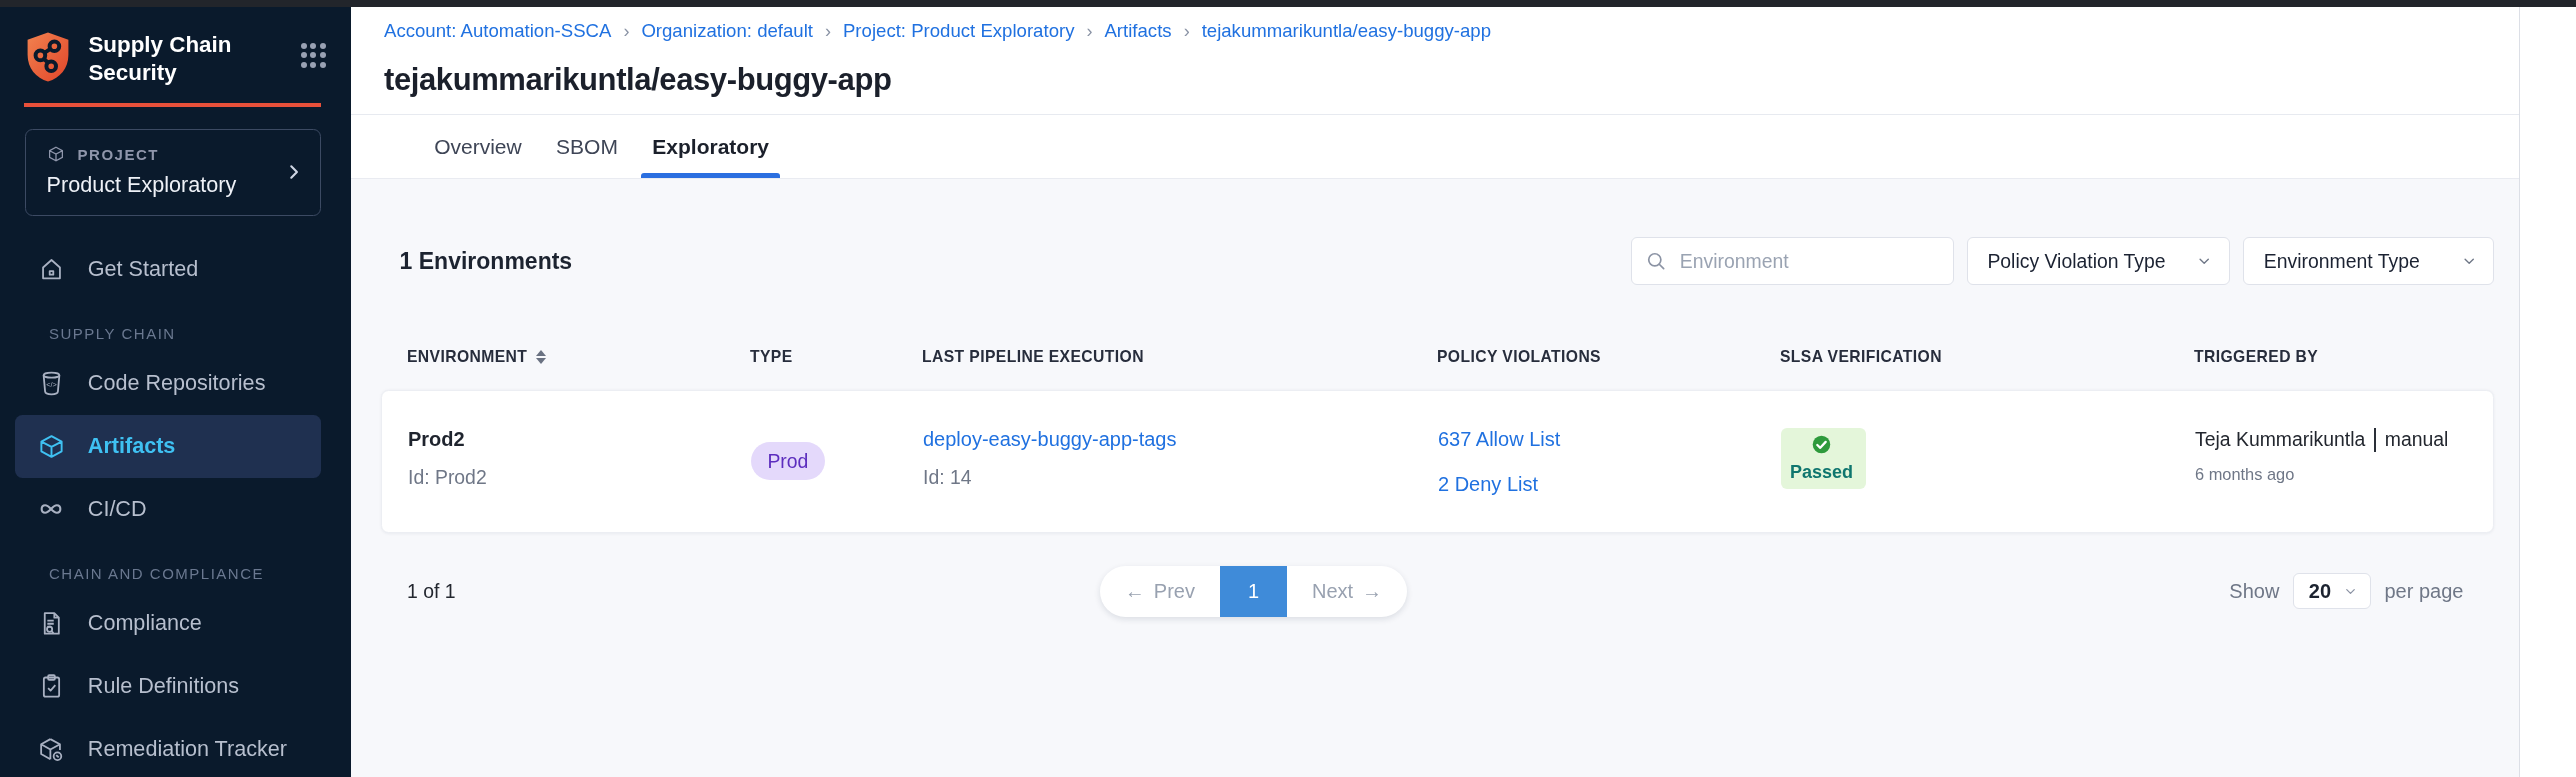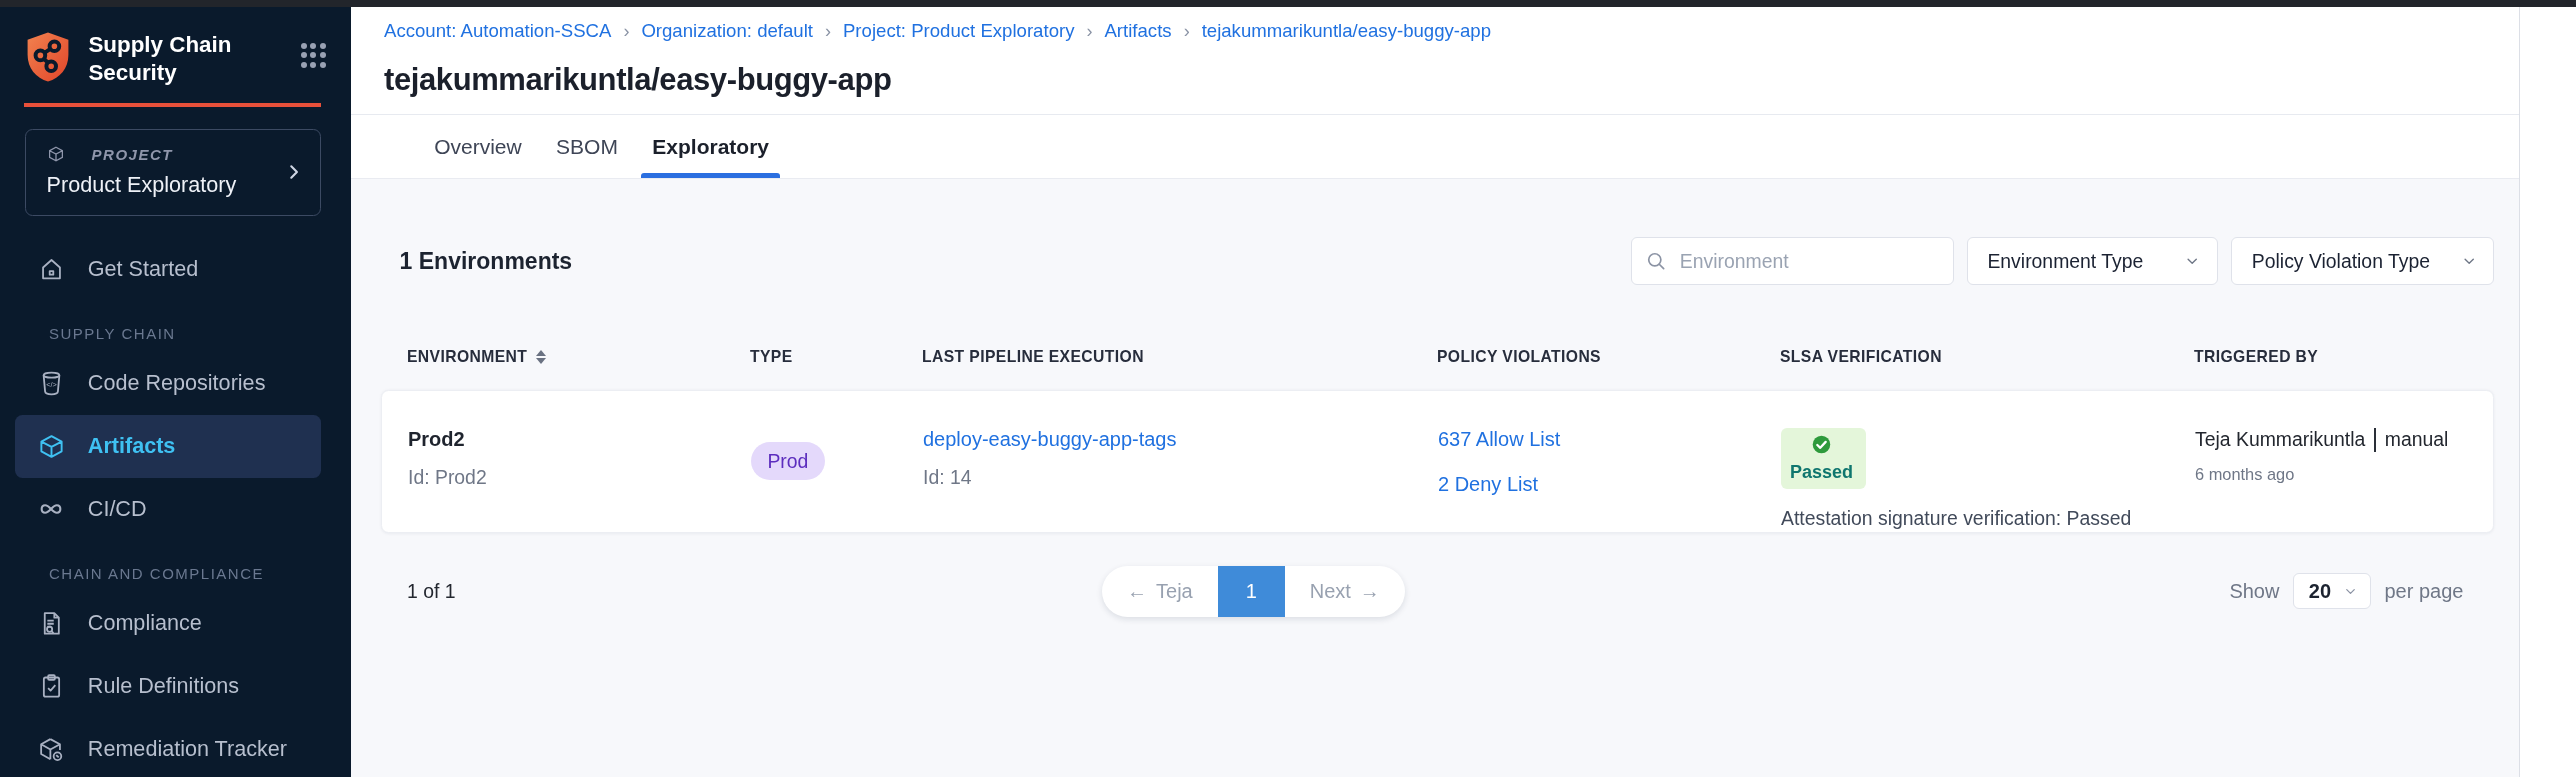--- a/index.html
+++ b/index.html
@@ -13,21 +13,21 @@
 
   
   .sidebar{width:351px;flex-shrink:0;background:#0a1a2c;box-sizing:border-box;padding-top:6.7px;color:#b7bfce;}
   .logo-row{display:flex;align-items:flex-start;padding:24px 25px 0 24px;}
   .logo-shield{width:48px;height:52px;flex-shrink:0;}
   .app-title{font-size:22.4px;font-weight:700;color:#ffffff;line-height:1.25;margin-left:16.4px;width:157px;}
   .grid-icon{margin-left:auto;margin-top:12px;display:grid;grid-template-columns:repeat(3,6px);grid-gap:3.7px;cursor:pointer;}
   .grid-icon i{width:6px;height:6px;border-radius:50%;background:#99a1b3;}
   .accent-rule{height:3.7px;background:#e8503a;width:297px;margin:16.4px 0 0 24px;}
   .project-card{margin:22.4px 30px 0 24.6px;border:1.5px solid #3c4a63;border-radius:7.5px;padding:15px 18px 16.4px 21px;position:relative;cursor:pointer;}
-  .project-label-row{display:flex;align-items:center;gap:27px;color:#8f96ab;font-size:15px;font-weight:700;letter-spacing:1.5px;font-style:italic;}
+  .project-label-row{display:flex;align-items:center;gap:13px;color:#8f96ab;font-size:15px;font-weight:700;letter-spacing:1.5px;}
   .project-name{font-size:21.6px;color:#eef1f7;margin-top:9px;}
   .project-chevron{position:absolute;right:16.4px;top:50%;transform:translateY(-50%);}
   .nav{margin-top:22.4px;}
   .nav-item{height:63px;margin:0 30px 0 15px;padding-left:22.4px;border-radius:7.5px;display:flex;align-items:center;gap:22.4px;font-size:21.6px;color:#b7bfce;cursor:pointer;}
   .nav-item .nicon{width:28px;height:28px;display:flex;align-items:center;justify-content:center;flex-shrink:0;}
   .nav-item.active{background:#1f3050;color:#3fc1f2;font-weight:700;}
   .nav-section{margin:22.4px 0 6px 49px;font-size:15px;letter-spacing:1.5px;color:#6a7890;line-height:22.4px;}
 
   
   .main{flex:1;display:flex;flex-direction:column;box-sizing:border-box;padding-top:6.7px;min-width:0;}
@@ -240,28 +240,28 @@
       <div class="toolbar">
         <div class="env-heading">1 Environments</div>
         <div class="toolbar-spacer"></div>
         <div class="search-box">
           <svg width="22.4" height="22.4" viewBox="0 0 24 24" fill="none" stroke="#8b93a4" stroke-width="1.8" stroke-linecap="round">
             <circle cx="10.5" cy="10.5" r="6.5"></circle>
               <path d="M15.3 15.3 L20 20"></path>
           </svg>
           <input type="text" placeholder="Environment" style="">
         </div>
+        <div class="filter-select filter-policy">
+          <span>Policy Violation Type</span>
+          <svg width="16.4" height="16.4" viewBox="0 0 24 24" fill="none" stroke="#6f7787" stroke-width="2" stroke-linecap="round" stroke-linejoin="round">
+            <polyline points="6 9 12 15 18 9"></polyline>
+          </svg>
+        </div>
         <div class="filter-select filter-env">
           <span>Environment Type</span>
-          <svg width="16.4" height="16.4" viewBox="0 0 24 24" fill="none" stroke="#6f7787" stroke-width="2" stroke-linecap="round" stroke-linejoin="round">
-            <polyline points="6 9 12 15 18 9"></polyline>
-          </svg>
-        </div>
-        <div class="filter-select filter-policy">
-          <span>Policy Violation Type</span>
           <svg width="16.4" height="16.4" viewBox="0 0 24 24" fill="none" stroke="#6f7787" stroke-width="2" stroke-linecap="round" stroke-linejoin="round">
             <polyline points="6 9 12 15 18 9"></polyline>
           </svg>
         </div>
       </div>
 
       <div class="table-header">
         <div class="th">
           <span>ENVIRONMENT</span>
           <span class="sort-icon">
@@ -295,38 +295,37 @@
           </div>
         </div>
         <div class="cell">
           <span class="badge-passed">
             <svg width="21" height="21" viewBox="0 0 24 24">
               <circle cx="12" cy="12" r="10" fill="#2e9a3c"></circle>
               <polyline points="7.2 12.6 10.6 15.8 16.8 9" fill="none" stroke="#ffffff" stroke-width="2.6" stroke-linecap="round" stroke-linejoin="round"></polyline>
             </svg>
             <span>Passed</span>
           </span>
-          <div class="slsa-detail">Attestation signature verification: Passed</div>
         </div>
         <div class="cell">
           <div class="triggered-line">
             <span>Teja Kummarikuntla</span>
             <span class="triggered-bar"></span>
             <span>manual</span>
           </div>
           <div class="triggered-time">6 months ago</div>
         </div>
       </div>
 
       <div class="pagination-row">
         <div class="page-info">1 of 1</div>
         <div class="pager">
           <div class="pager-btn">
             <span>←</span>
-            <span>Teja</span>
+            <span>Prev</span>
           </div>
           <div class="pager-page">1</div>
           <div class="pager-btn">
             <span>Next</span>
             <span>→</span>
           </div>
         </div>
         <div class="show-area">
           <span>Show</span>
           <span class="page-size-box">

